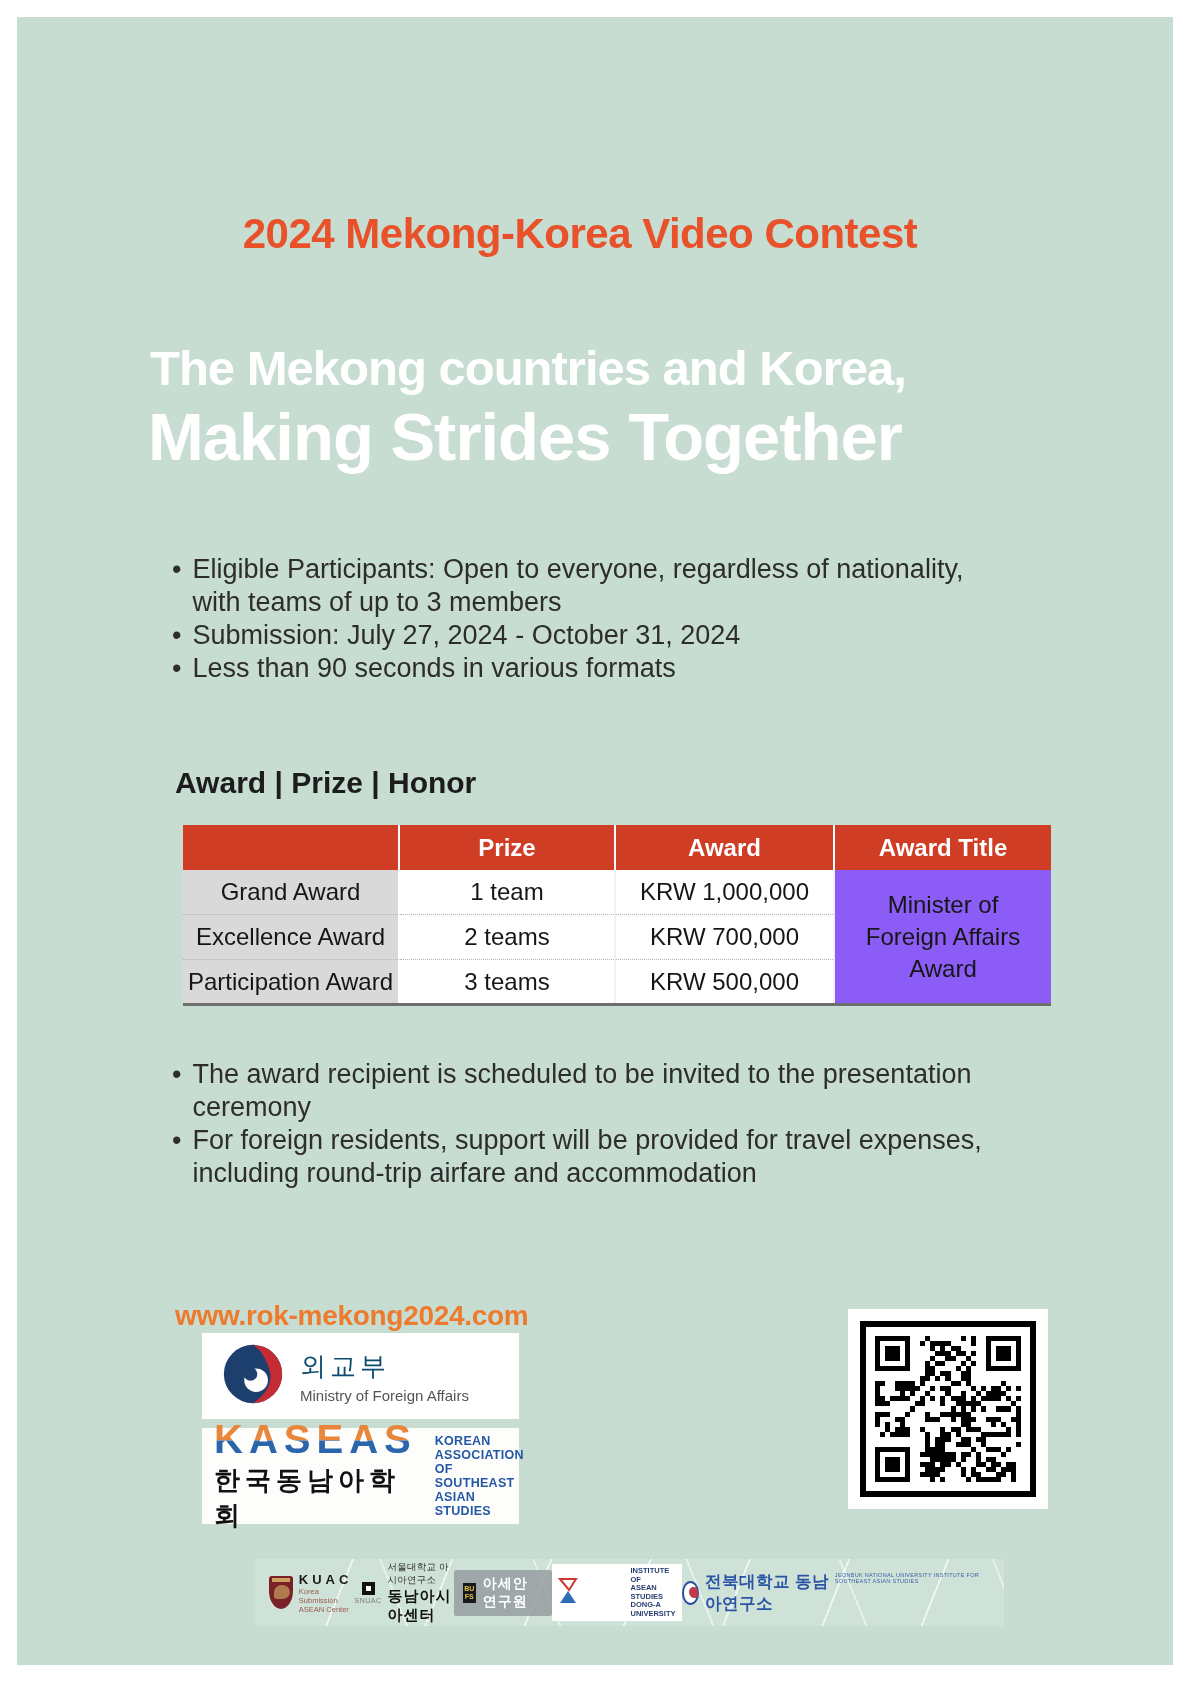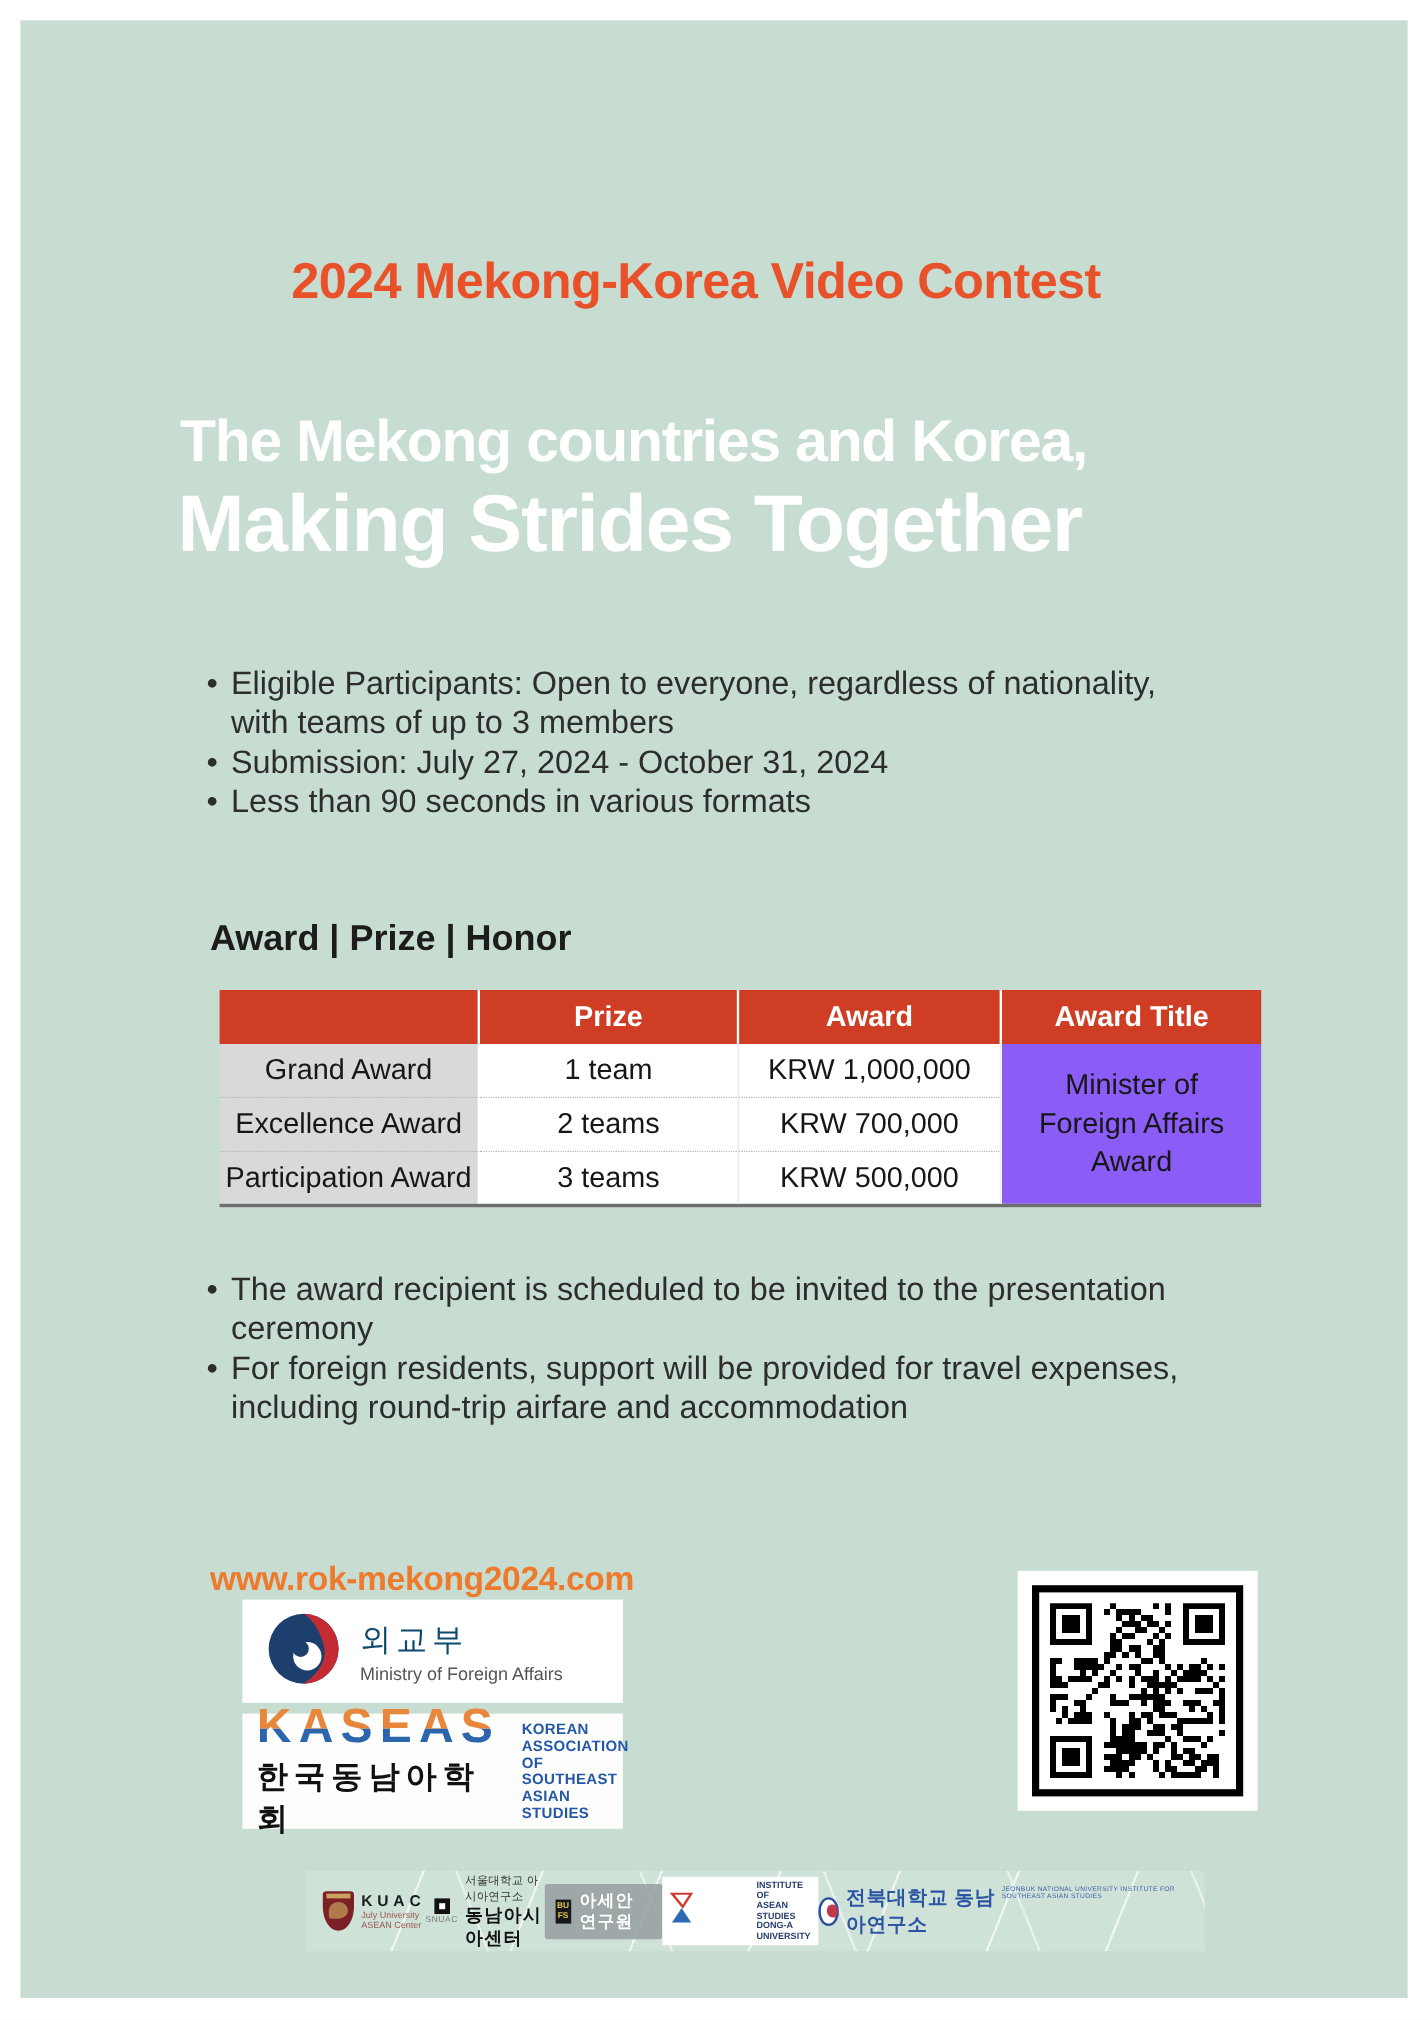--- a/index.html
+++ b/index.html
@@ -490,21 +490,21 @@
           <rect x="27" y="28" width="1" height="1"></rect>
         </g>
     </svg>
   </div>
 
   <div class="strip">
     <div class="partner">
       <span class="kuac-shield"></span>
       <span class="kuac-text">
         <span class="kuac-acronym">KUAC</span>
-        <span class="kuac-sub">July University</span>
+        <span class="kuac-sub">Korea Submission</span>
         <span class="kuac-sub">ASEAN Center</span>
       </span>
     </div>
 
     <div class="partner">
       <span class="snuac-icons">
         <span class="snuac-sq"></span>
         <span class="snuac-acronym">SNUAC</span>
       </span>
       <span class="snuac-text">

